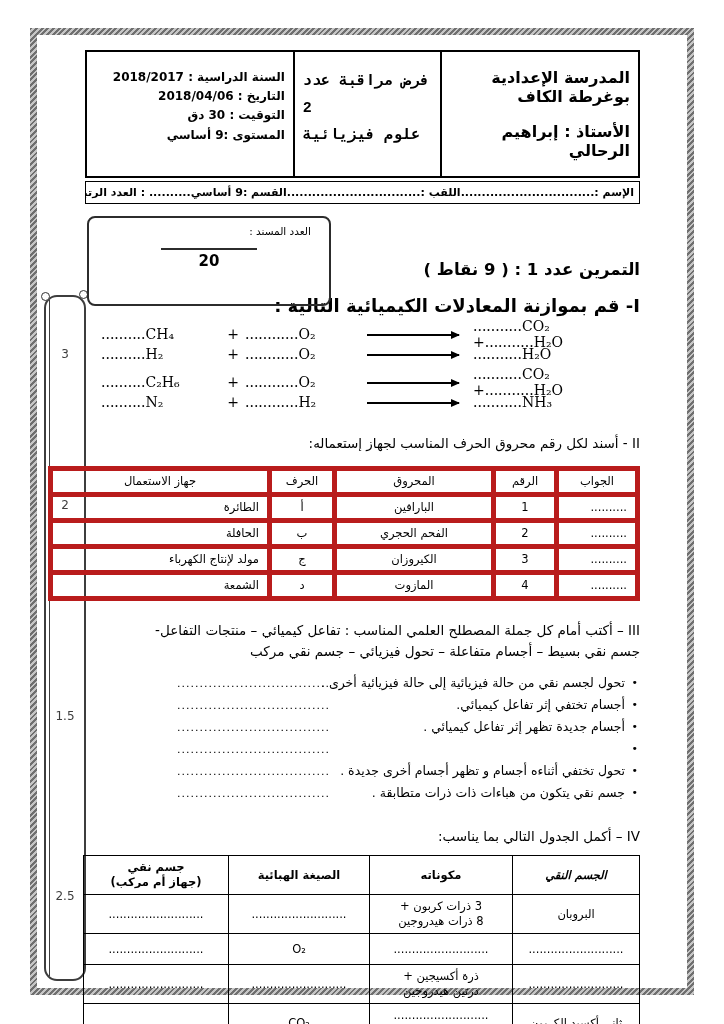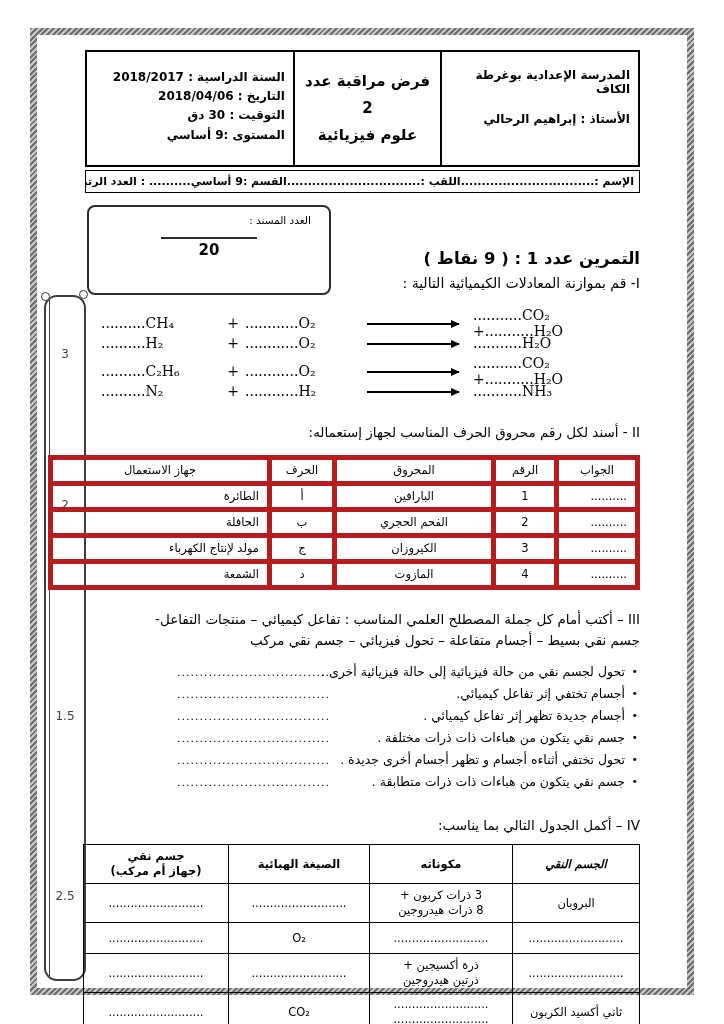--- a/index.html
+++ b/index.html
@@ -12,41 +12,41 @@
     position:absolute;left:30px;top:28px;width:650px;height:953px;
     border:7px solid #9a9a9a;
     border-image:repeating-linear-gradient(135deg,#6f6f6f 0 2px,#c6c6c6 2px 4px) 7 repeat;
   }
   .content{
     position:absolute;left:85px;top:50px;width:555px;direction:rtl;text-align:right;
   }
   
   table.hdr{width:100%;border-collapse:collapse;table-layout:fixed;}
   table.hdr td{border:2px solid #000;vertical-align:top;padding:16px 8px;}
-  .hdr-school{width:36%;font-size:12px;font-weight:bold;}
+  .hdr-school{width:36%;font-size:16px;font-weight:bold;}
   .hdr-school .l1{margin-bottom:16px;}
-  .hdr-exam{width:26%;text-align:center;font-size:15px;font-weight:bold;line-height:1.8;padding-top:10px;}
+  .hdr-exam{width:26%;text-align:left;font-size:15px;font-weight:bold;line-height:1.8;padding-top:10px;font-family:Liberation Mono, monospace;}
   .hdr-info{width:38%;font-size:12px;font-weight:bold;line-height:1.6;}
   
   .identity{
     border:1.5px solid #000;margin-top:3px;padding:4px 5px;font-size:11px;font-weight:bold;
     white-space:nowrap;overflow:hidden;
   }
   
   .title-block{position:relative;height:104px;}
   .score-box{
     position:absolute;left:2px;top:12px;width:240px;height:86px;
     border:2px solid #2c2c2c;border-radius:8px;direction:rtl;
   }
   .score-label{position:absolute;top:7px;right:18px;font-size:10.5px;}
   .score-frac{position:absolute;top:30px;left:50%;transform:translateX(-50%);width:96px;text-align:center;}
   .score-frac .bar{border-top:2px solid #2c2c2c;height:0;margin-bottom:2px;}
   .score-frac .total{font-size:15px;font-weight:bold;font-family:"DejaVu Sans",sans-serif;}
   .ex-title{padding-top:56px;font-size:16.5px;font-weight:bold;}
-  .q-head{font-size:14px;margin-top:7px;}
+  .q-head{font-size:18px;margin-top:16px;font-weight:bold;}
   
   .equations{direction:ltr;text-align:left;margin:10px 0 0 16px;
     font-family:"DejaVu Serif","DejaVu Sans",serif;font-size:14px;}
   .eq-row{display:grid;grid-template-columns:120px 24px 122px 106px auto;align-items:center;height:24px;}
   .eq-plus{text-align:center;}
   .arrow{display:inline-block;width:92px;height:1.4px;background:#000;position:relative;vertical-align:middle;}
   .arrow::after{
     content:"";position:absolute;right:-1px;top:-3.6px;
     border-left:9px solid #000;border-top:4px solid transparent;border-bottom:4px solid transparent;
   }
@@ -226,21 +226,20 @@
       <span>أجسام تختفي إثر تفاعل كيميائي.</span>
       <span class="fill-dots">......................................................</span>
     </li>
     <li>
       <span class="bullet">•</span>
       <span>أجسام جديدة  تظهر إثر تفاعل كيميائي .</span>
       <span class="fill-dots">......................................................</span>
     </li>
     <li>
       <span class="bullet">•</span>
-      <span>جسم نقي يتكون من هباءات ذات ذرات مختلفة .</span>
       <span class="fill-dots">......................................................</span>
     </li>
     <li>
       <span class="bullet">•</span>
       <span>تحول تختفي أثناءه أجسام و تظهر أجسام أخرى جديدة .</span>
       <span class="fill-dots">......................................................</span>
     </li>
     <li>
       <span class="bullet">•</span>
       <span>جسم نقي يتكون من هباءات ذات ذرات متطابقة .</span>

